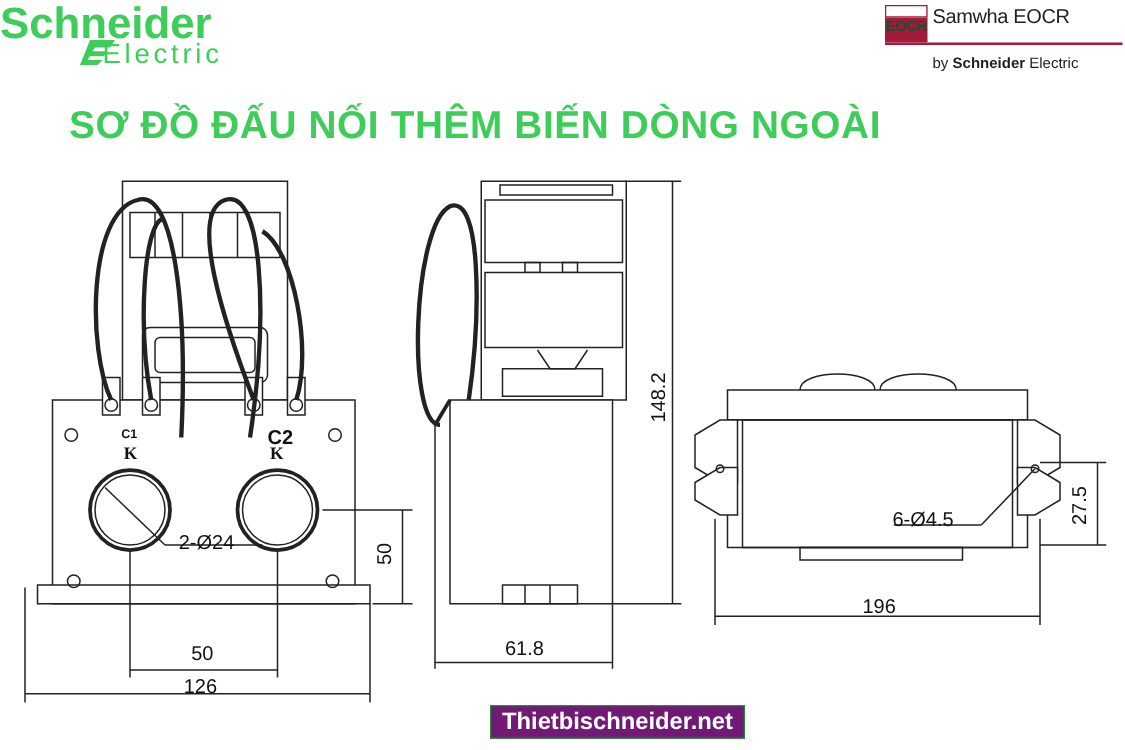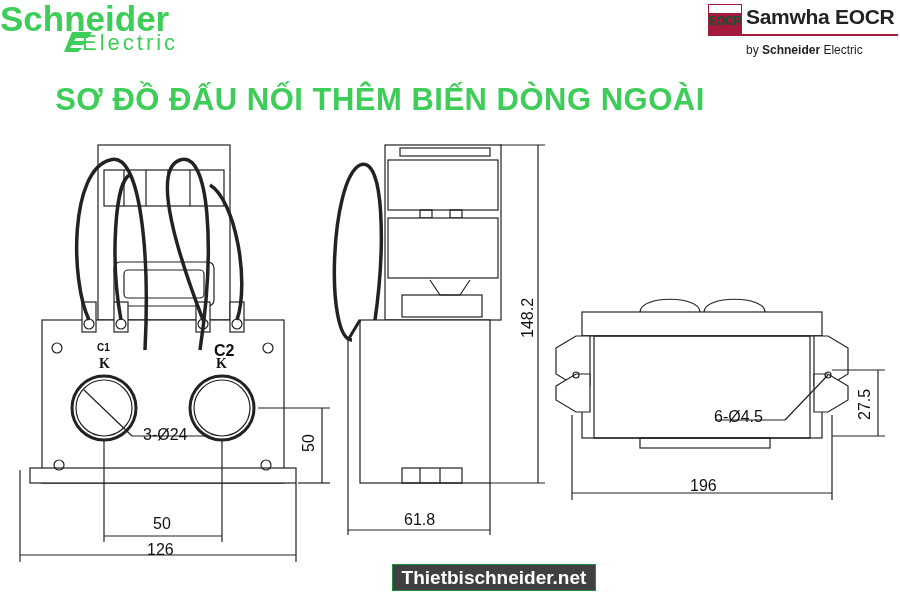--- a/index.html
+++ b/index.html
@@ -4,27 +4,27 @@
 <style>
   html, body { margin:0; padding:0; background:#ffffff; }
   body { width:900px; height:600px; position:relative; overflow:hidden; font-family:"Liberation Sans", sans-serif; }
   .abs { position:absolute; }
   .logo-se-name { left:0; top:0; font-size:35px; font-weight:bold; color:#3dcd58; letter-spacing:0px; line-height:38px; }
   .logo-se-sub { left:82px; top:31px; font-size:22px; color:#3dcd58; letter-spacing:3px; line-height:24px; }
   .logo-se-mark { left:62px; top:30px; width:34px; height:24px; }
   .eocr-box { left:708px; top:4px; width:34px; height:30px; background:#a31a3c; }
   .eocr-box-top { left:708px; top:4px; width:34px; height:10px; background:#ffffff; border:1px solid #a31a3c; box-sizing:border-box; }
   .eocr-label { left:708px; top:5px; font-size:12px; font-weight:bold; color:#222; width:34px; text-align:center; letter-spacing:-0.5px; }
-  .eocr-brand { left:746px; top:5px; font-size:21px; font-weight:bold; color:#222; letter-spacing:-0.3px; }
+  .eocr-brand { left:746px; top:5px; font-size:16px; font-weight:normal; color:#222; letter-spacing:-0.3px; }
   .eocr-line { left:708px; top:34px; width:190px; height:2px; background:#a31a3c; }
   .eocr-by { left:746px; top:43px; font-size:12px; color:#222; }
   .eocr-by b { font-weight:bold; }
   .title { left:0; width:760px; top:82px; text-align:center; font-size:31px; font-weight:bold; color:#3dcd58; letter-spacing:0.5px; }
   .dim { font-size:16px; color:#111; font-family:"Liberation Sans", sans-serif; }
-  .footer-link { left:392px; top:564px; width:204px; height:27px; background:#404040; border:1px solid #1e8f35; box-sizing:border-box; color:#fff; font-weight:bold; font-size:19px; text-align:center; line-height:25px; }
+  .footer-link { left:392px; top:564px; width:204px; height:27px; background:#701a75; border:1px solid #1e8f35; box-sizing:border-box; color:#fff; font-weight:bold; font-size:19px; text-align:center; line-height:25px; }
   svg.drawing { position:absolute; left:0; top:0; }
 </style>
 </head>
 <body>
 
 <div class="abs logo-se-name">Schneider</div>
 <svg class="abs logo-se-mark" viewBox="0 0 34 24" width="34" height="24">
   <path d="M10 2 L30 2 L26 8 L14 8 L12 11 L24 11 L21 15 L10 15 L8 18 L20 18 L16 22 L2 22 Z" fill="#3dcd58"></path>
 </svg>
 <div class="abs logo-se-sub">Electric</div>
@@ -145,21 +145,21 @@
       <line x1="828" y1="375" x2="785" y2="420"></line>
       <line x1="785" y1="420" x2="715" y2="420"></line>
     </g>
   </g>
 </svg>
 
 <div class="abs dim" style="left:97px;top:342px;font-size:10px;font-weight:bold;text-align:center;">C1</div>
 <div class="abs dim" style="left:214px;top:342px;font-size:16px;font-weight:bold;">C2</div>
 <div class="abs dim" style="left:99px;top:356px;font-size:14px;font-weight:bold;font-family:'Liberation Serif',serif;">K</div>
 <div class="abs dim" style="left:216px;top:356px;font-size:14px;font-weight:bold;font-family:'Liberation Serif',serif;">K</div>
-<div class="abs dim" style="left:143px;top:426px;">3-Ø24</div>
+<div class="abs dim" style="left:143px;top:426px;">2-Ø24</div>
 <div class="abs dim" style="left:153px;top:515px;">50</div>
 <div class="abs dim" style="left:147px;top:541px;">126</div>
 <div class="abs dim" style="left:300px;top:436px;transform:rotate(-90deg);transform-origin:left top;top:452px;">50</div>
 
 <div class="abs dim" style="left:404px;top:511px;">61.8</div>
 <div class="abs dim" style="left:519px;top:338px;transform:rotate(-90deg);transform-origin:left top;">148.2</div>
 
 <div class="abs dim" style="left:714px;top:408px;">6-Ø4.5</div>
 <div class="abs dim" style="left:690px;top:477px;">196</div>
 <div class="abs dim" style="left:856px;top:420px;transform:rotate(-90deg);transform-origin:left top;">27.5</div>

